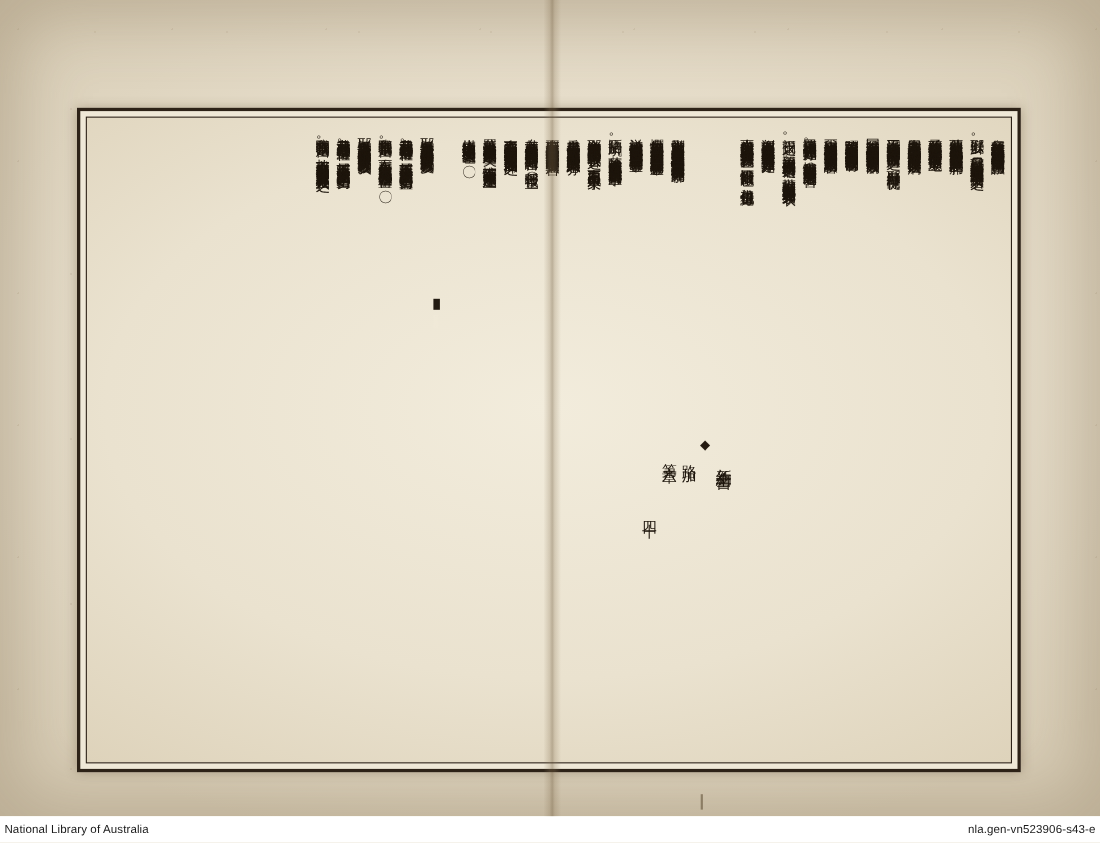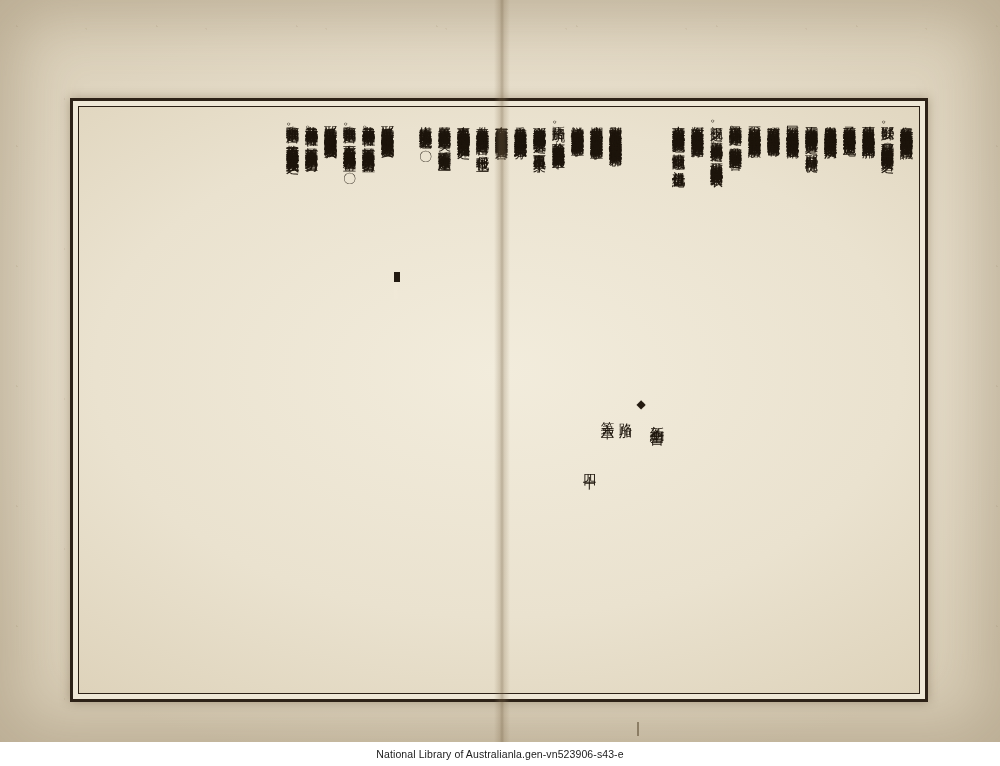--- a/index.html
+++ b/index.html
@@ -198,21 +198,21 @@
   
   .footer {
     position: absolute;
     left: 0;
     bottom: 0;
     width: 1000px;
     height: 24px;
     background: #ffffff;
     display: flex;
     align-items: center;
-    justify-content: center;
+    justify-content: space-between;
     box-sizing: border-box;
     padding: 0 4px;
   }
   .footer span {
     font-family: "Liberation Sans", sans-serif;
     font-size: 10.5px;
     color: #1a1a1a;
     white-space: nowrap;
   }
   .footer .left-label { letter-spacing: 0.1px; }

